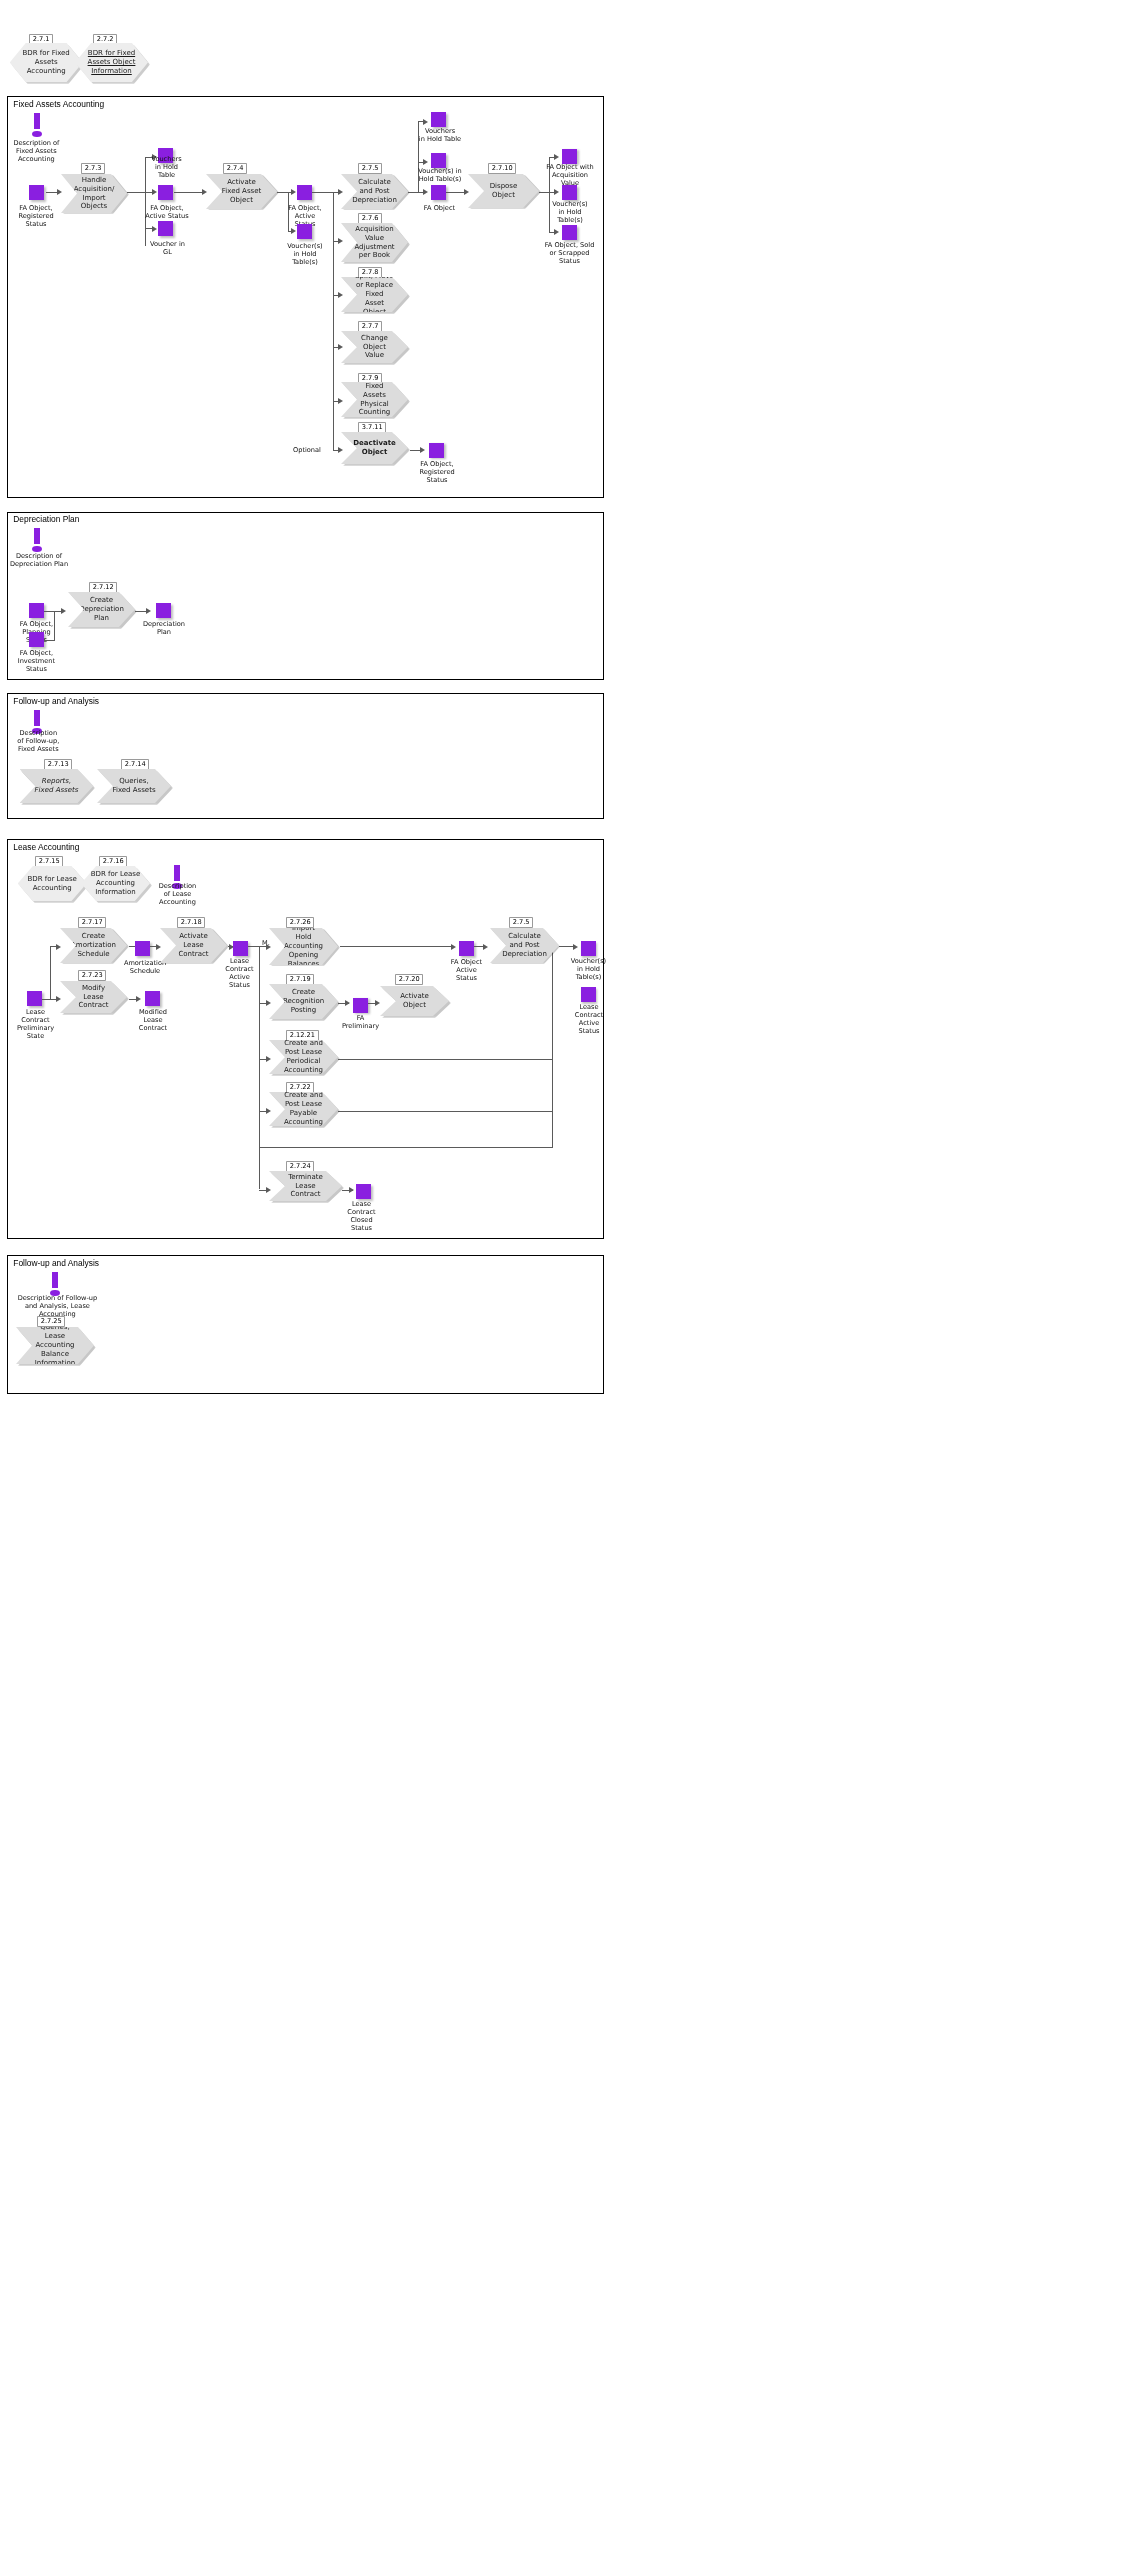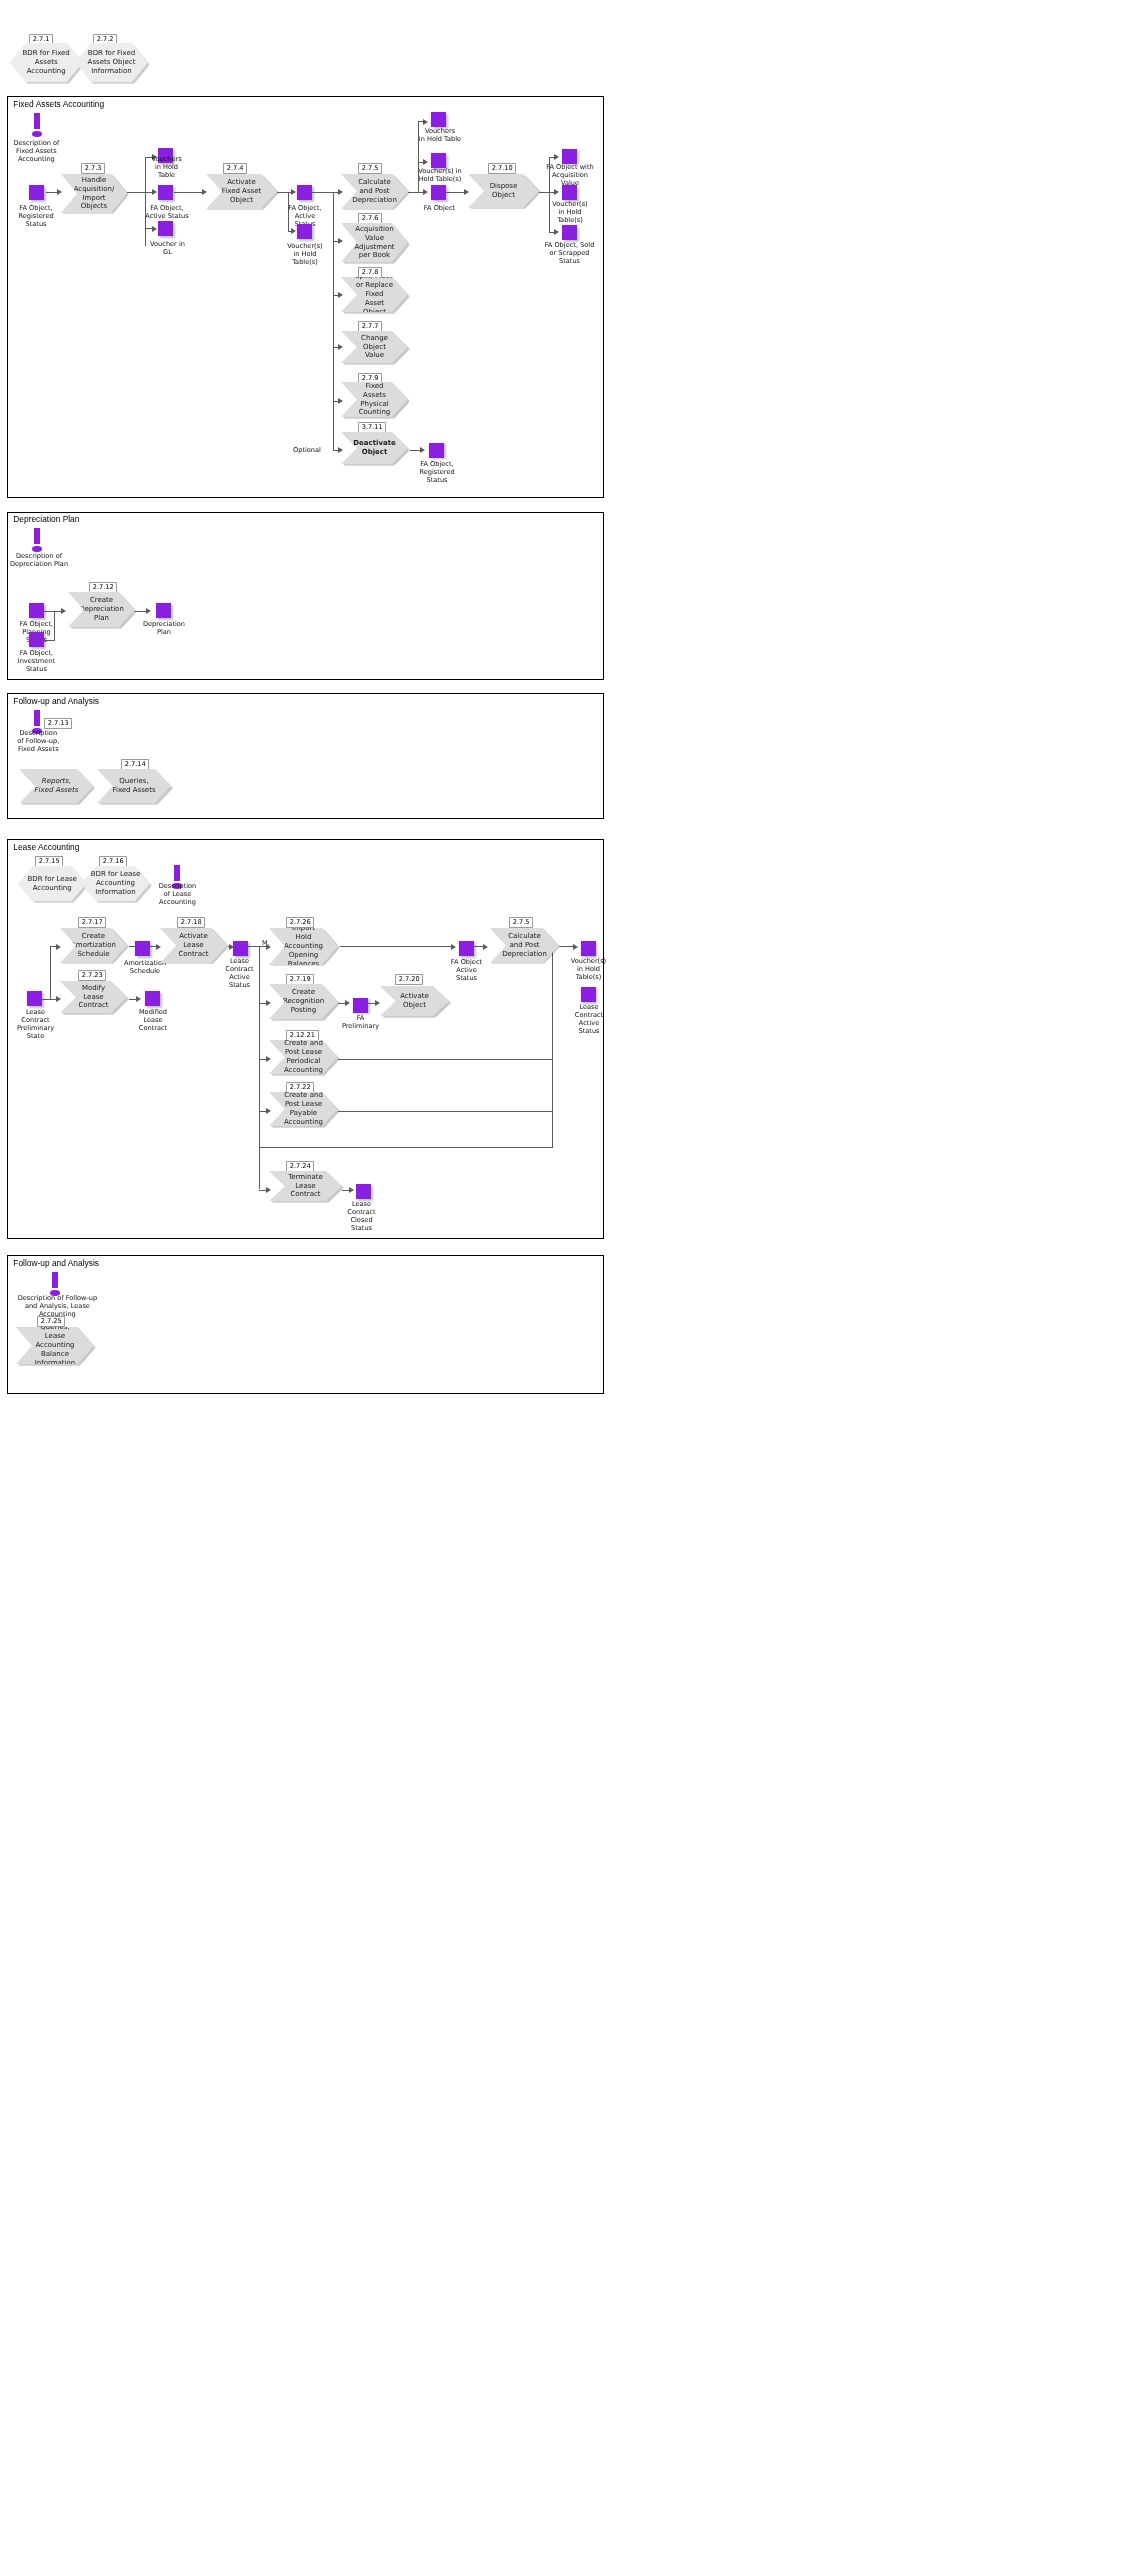--- a/index.html
+++ b/index.html
@@ -108,21 +108,21 @@
 <div class="canvas">
 
 
   <div class="idtag" style="left:29px;top:34px;">2.7.1</div>
   <div class="hex-shadow" style="left:11.5px;top:45px;width:73px;height:39px;"></div>
   <div class="hex" style="left:9.7px;top:43px;width:73px;height:39px;">BDR for Fixed
 Assets Accounting</div>
 
   <div class="idtag" style="left:93px;top:34px;">2.7.2</div>
   <div class="hex-shadow" style="left:77px;top:45px;width:73px;height:39px;"></div>
-  <div class="hex" style="left:75px;top:43px;width:73px;height:39px;">BDR for Fixed
+  <div class="hex" style="left:75px;top:43px;width:73px;height:39px;text-decoration:underline;">BDR for Fixed
 Assets Object
 Information</div>
 
   <div class="frame" style="left:7px;top:96px;width:595px;height:400px;"></div>
   <div class="frame-label" style="left:13.3px;top:99px;">Fixed Assets Accounting</div>
 
   <div class="excl" style="left:31px;top:113px;">
       <div class="bar"></div>
       <div class="dot"></div>
     </div>
@@ -357,21 +357,21 @@
   <div class="frame-label" style="left:13.3px;top:696px;">Follow-up and Analysis</div>
 
   <div class="excl" style="left:31px;top:710px;">
       <div class="bar"></div>
       <div class="dot"></div>
     </div>
   <div class="cap" style="left:1.8px;top:729px;width:73px;">Description
 of Follow-up,
 Fixed Assets</div>
 
-  <div class="idtag" style="left:44px;top:718px;">2.7.13</div>
+  <div class="idtag" style="left:44px;top:759px;">2.7.13</div>
   <div class="proc-shadow" style="left:21px;top:771px;width:74px;height:34px;"></div>
   <div class="proc" style="left:19.5px;top:769px;width:74px;height:34px;font-style:italic;">Reports, Fixed
 Assets</div>
 
   <div class="idtag" style="left:121px;top:759px;">2.7.14</div>
   <div class="proc-shadow" style="left:99px;top:771px;width:74px;height:34px;"></div>
   <div class="proc" style="left:97px;top:769px;width:74px;height:34px;">Queries, Fixed
 Assets</div>
 
   <div class="frame" style="left:7px;top:839px;width:595px;height:398px;"></div>

